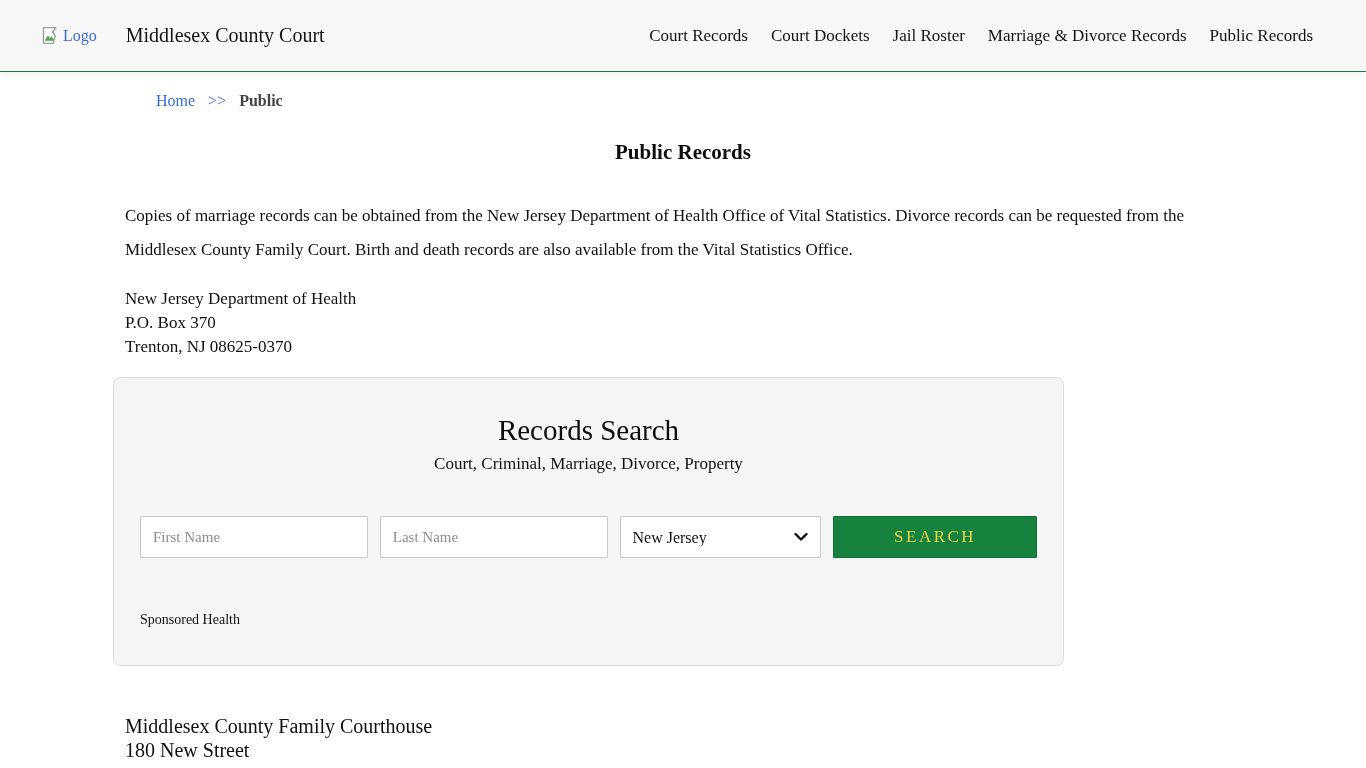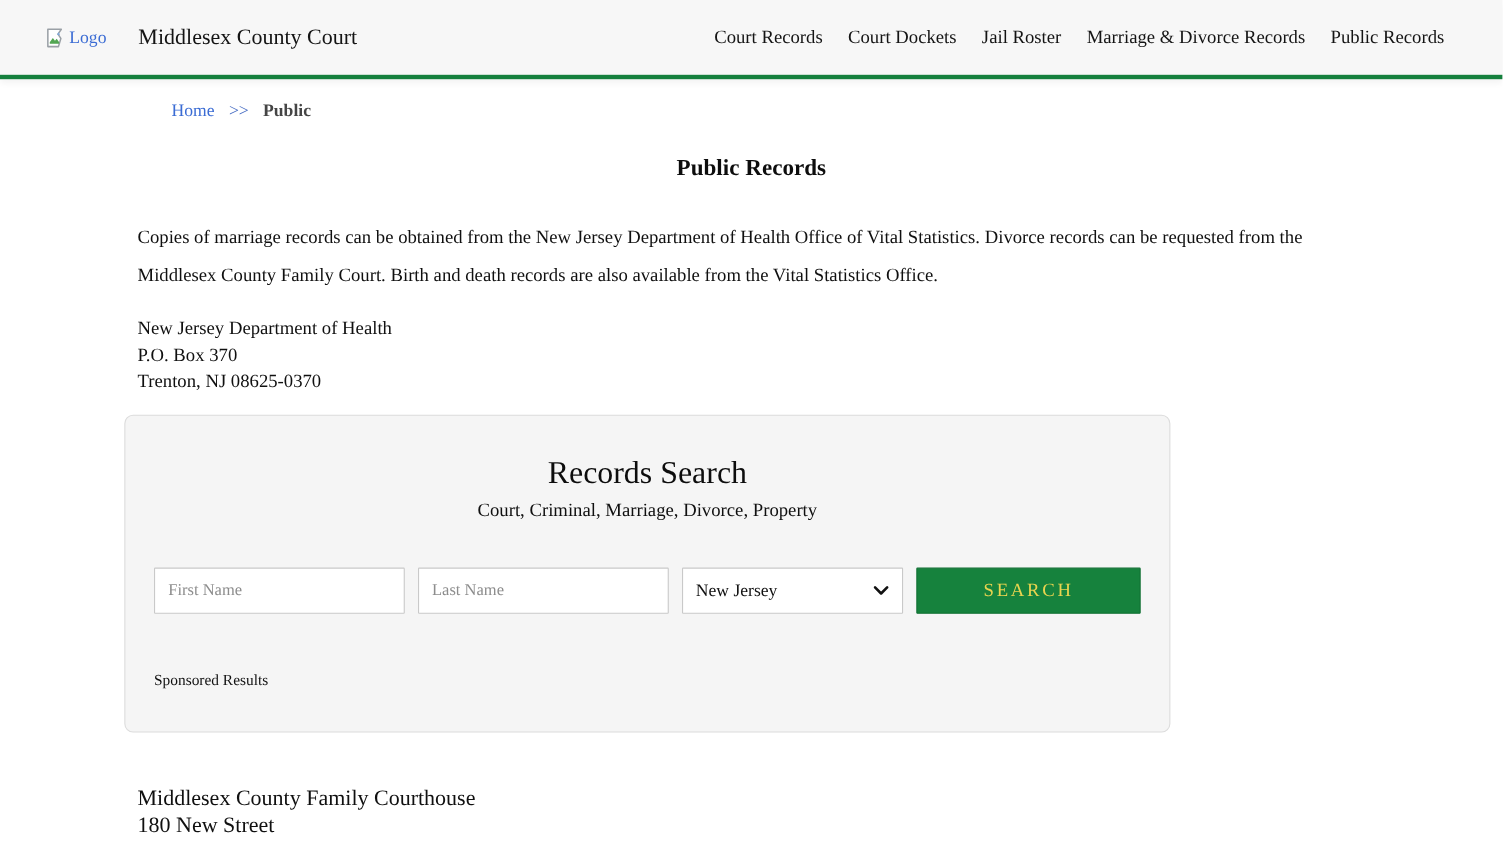--- a/index.html
+++ b/index.html
@@ -11,21 +11,21 @@
   }
 
   
   .header {
     height:72px;
     background:#f7f7f7;
     display:flex;
     align-items:center;
     justify-content:space-between;
     padding:0 53px 0 40px;
-    border-bottom:4px solid #15803d;
+    border-bottom:1px solid #15803d;
     box-shadow:0 3px 6px rgba(0,0,0,0.05);
   }
   .brand { display:flex; align-items:center; }
   .broken-img { display:flex; align-items:flex-end; gap:2px; cursor:pointer; }
   .broken-img .alt-text { color:#3b6cd4; font-size:16px; line-height:1; padding-bottom:2px; }
   .site-title { font-size:20px; color:#141414; margin-left:29px; }
   .nav { display:flex; align-items:center; gap:23px; }
   .nav a { font-size:17px; color:#141414; text-decoration:none; cursor:pointer; white-space:nowrap; }
 
   
@@ -172,21 +172,21 @@
         </select>
         <span class="chevron">
           <svg width="14" height="9" viewBox="0 0 14 9">
             <path d="M1.5 1.5 L7 7 L12.5 1.5" fill="none" stroke="#111" stroke-width="2.4" stroke-linecap="round" stroke-linejoin="round"></path>
           </svg>
         </span>
       </div>
       <button class="search-btn">SEARCH</button>
     </div>
 
-    <div class="sponsored">Sponsored Results</div>
+    <div class="sponsored">Sponsored Health</div>
   </div>
 
   <div class="footer-address">
     <div>Middlesex County Family Courthouse</div>
     <div>180 New Street</div>
   </div>
 
 </div>
 
 </body></html>

